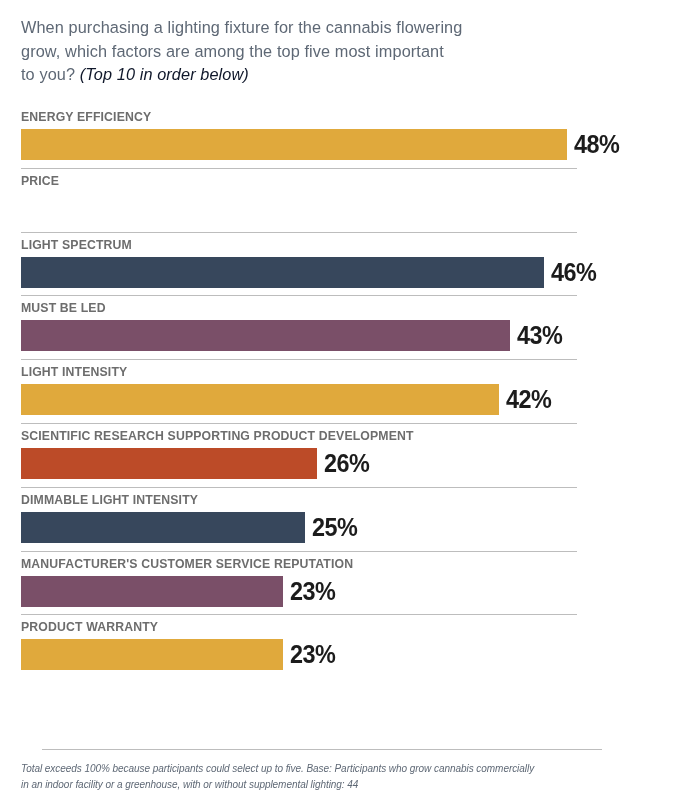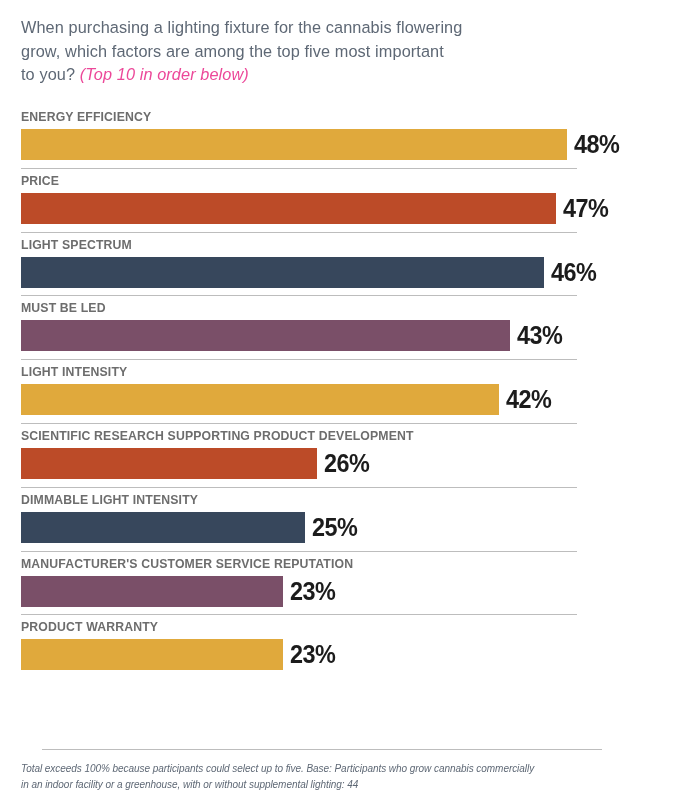--- a/index.html
+++ b/index.html
@@ -31,21 +31,21 @@
   }
   .title-line {
     font-size: 16.3px;
     line-height: 23.5px;
     color: #5e6875;
     letter-spacing: 0.1px;
     white-space: nowrap;
   }
   .title-em {
     font-style: italic;
-    color: #ec4899;
+    color: #0f172a;
   }
 
   
   .rows {
     position: absolute;
     left: 0;
     top: 104px;
     width: 616px;
   }
   .bar-row {
@@ -141,24 +141,20 @@
       <div class="bar-row">
         <div class="row-label">ENERGY EFFICIENCY</div>
         <div class="bar-wrap">
           <div class="bar" style="width: 546px; background: rgb(224, 169, 60);"></div>
           <div class="bar-value" style="left: 553px;">48%</div>
         </div>
       </div>
       <div class="bar-row">
         <div class="row-divider"></div>
         <div class="row-label">PRICE</div>
-        <div class="bar-wrap">
-          <div class="bar" style="width: 534.625px; background: rgb(188, 75, 40);"></div>
-          <div class="bar-value" style="left: 541.625px;">47%</div>
-        </div>
       </div>
       <div class="bar-row">
         <div class="row-divider"></div>
         <div class="row-label">LIGHT SPECTRUM</div>
         <div class="bar-wrap">
           <div class="bar" style="width: 523.25px; background: rgb(55, 71, 92);"></div>
           <div class="bar-value" style="left: 530.25px;">46%</div>
         </div>
       </div>
       <div class="bar-row">

